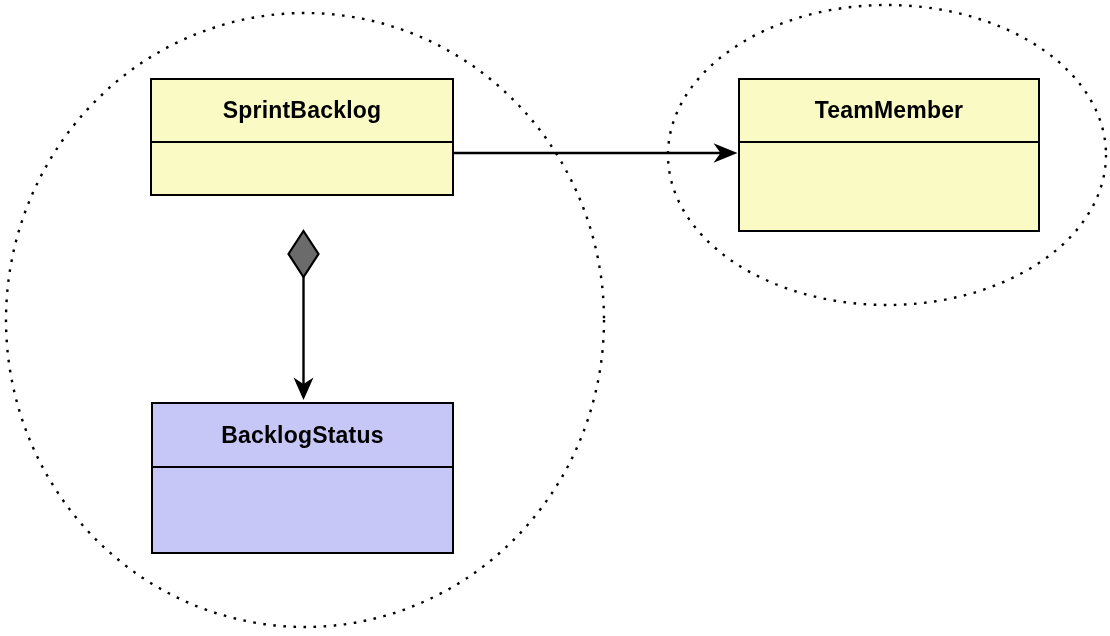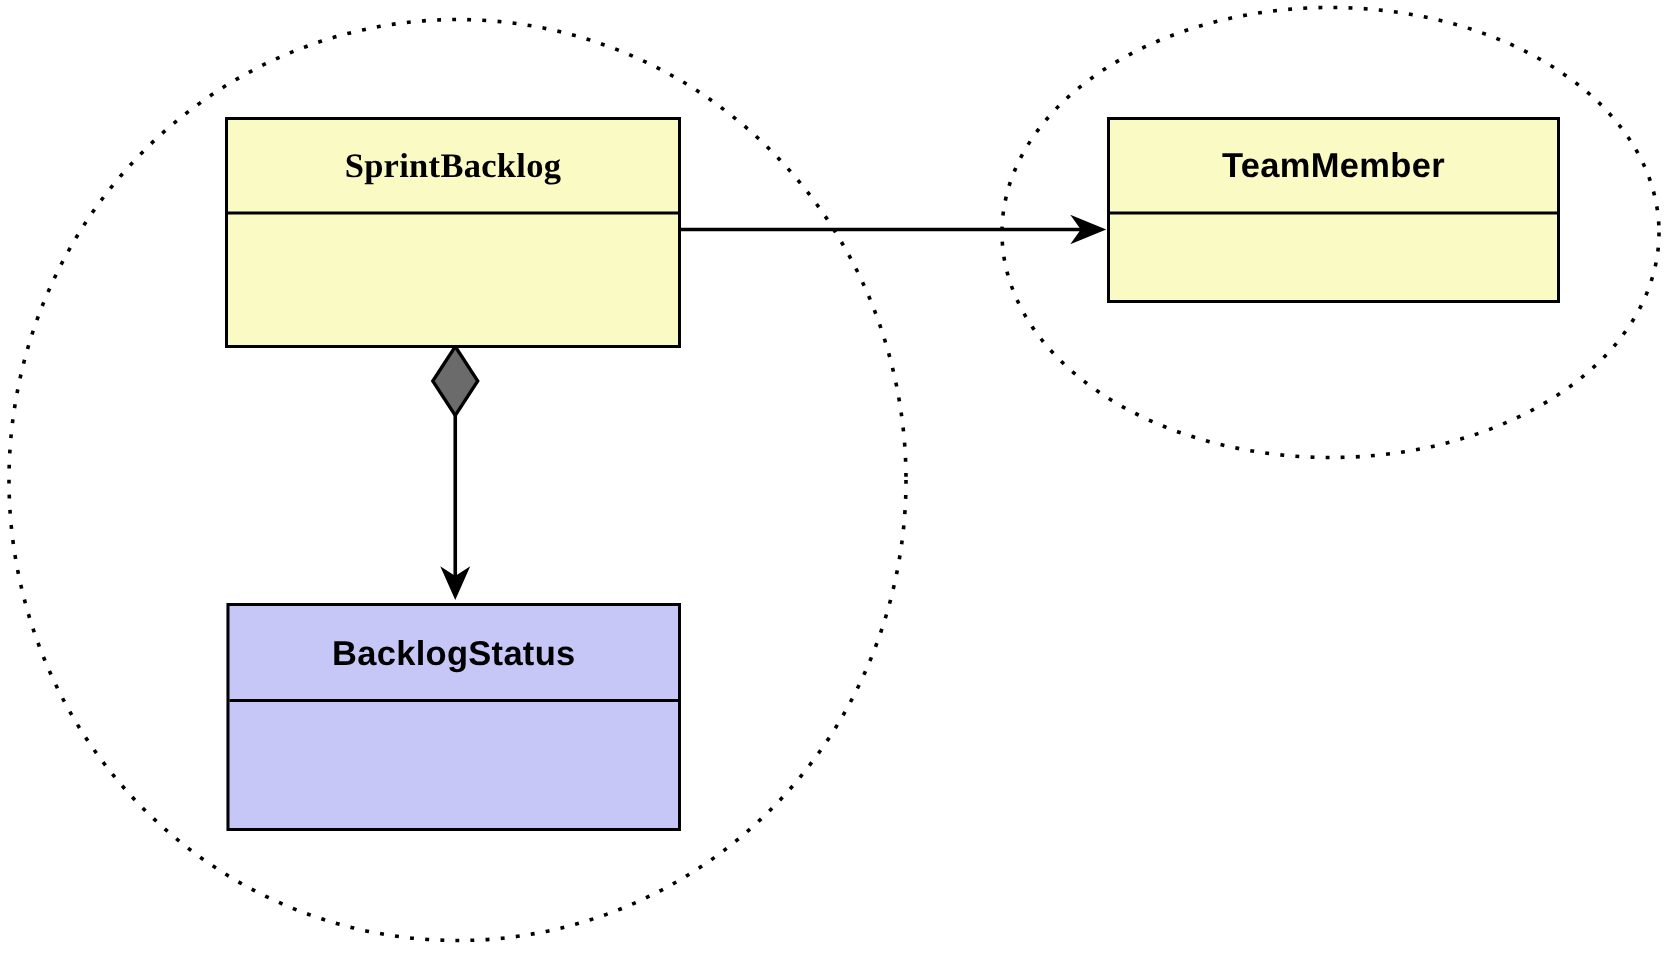--- a/index.html
+++ b/index.html
@@ -31,23 +31,23 @@
     justify-content: center;
     font-weight: bold;
     font-size: 23px;
     letter-spacing: 0.2px;
     color: #000000;
     user-select: none;
   }
   .class-body { flex: 1 1 auto; }
 
   
-  #node-sprint-backlog { left: 150px; top: 78px;  width: 304px; height: 154px; font-family: Liberation Serif, serif; }
+  #node-sprint-backlog { left: 150px; top: 78px;  width: 304px; height: 118px; }
   #node-sprint-backlog .class-title { height: 61px; }
-  #node-team-member    { left: 738px; top: 78px;  width: 302px; height: 124px; }
+  #node-team-member    { left: 738px; top: 78px;  width: 302px; height: 154px; }
   #node-team-member .class-title { height: 61px; }
   #node-backlog-status { left: 151px; top: 402px; width: 303px; height: 152px; }
   #node-backlog-status .class-title { height: 62px; }
 </style>
 </head>
 <body>
 
 <div class="canvas">
 
   <svg class="overlay" viewBox="0 0 1110 636" xmlns="http://www.w3.org/2000/svg">

